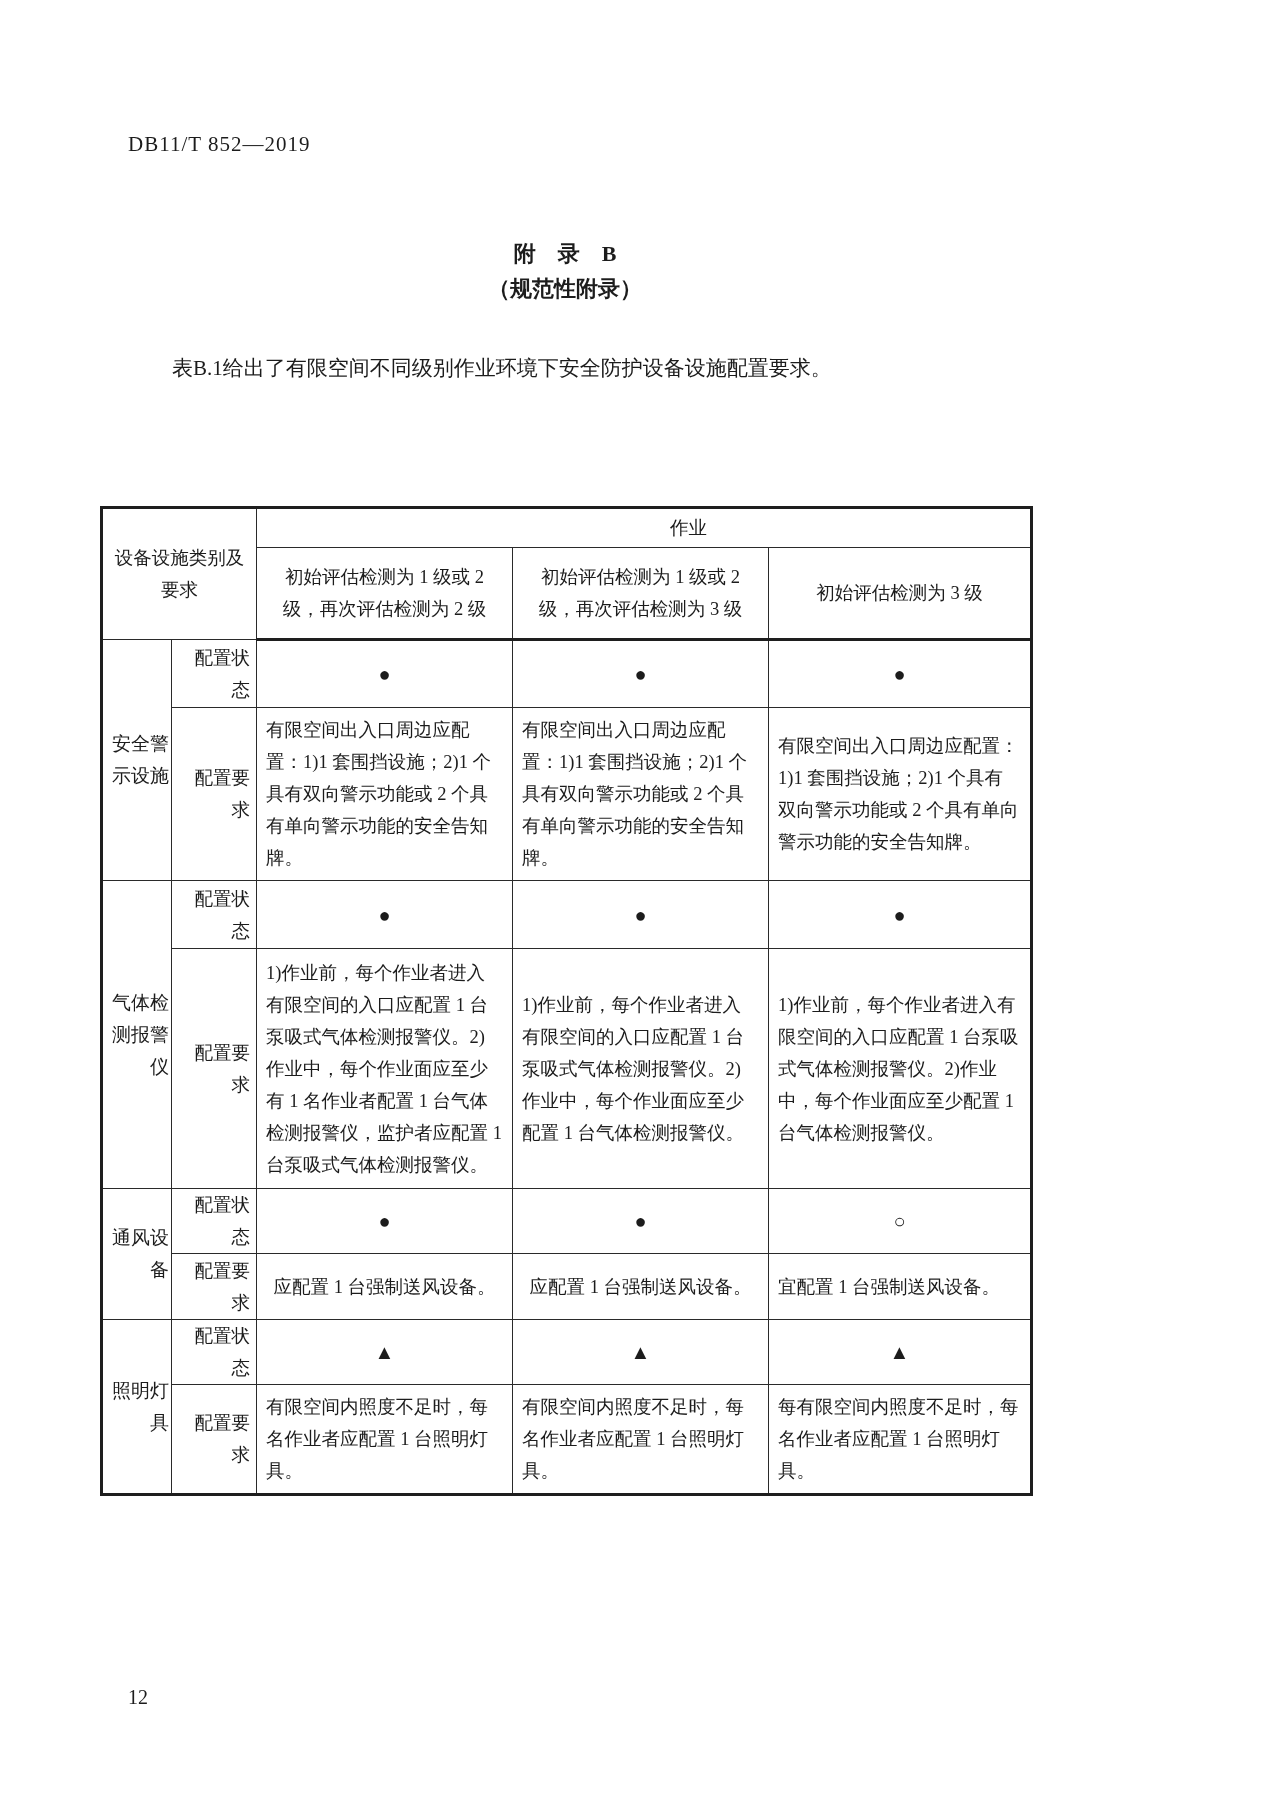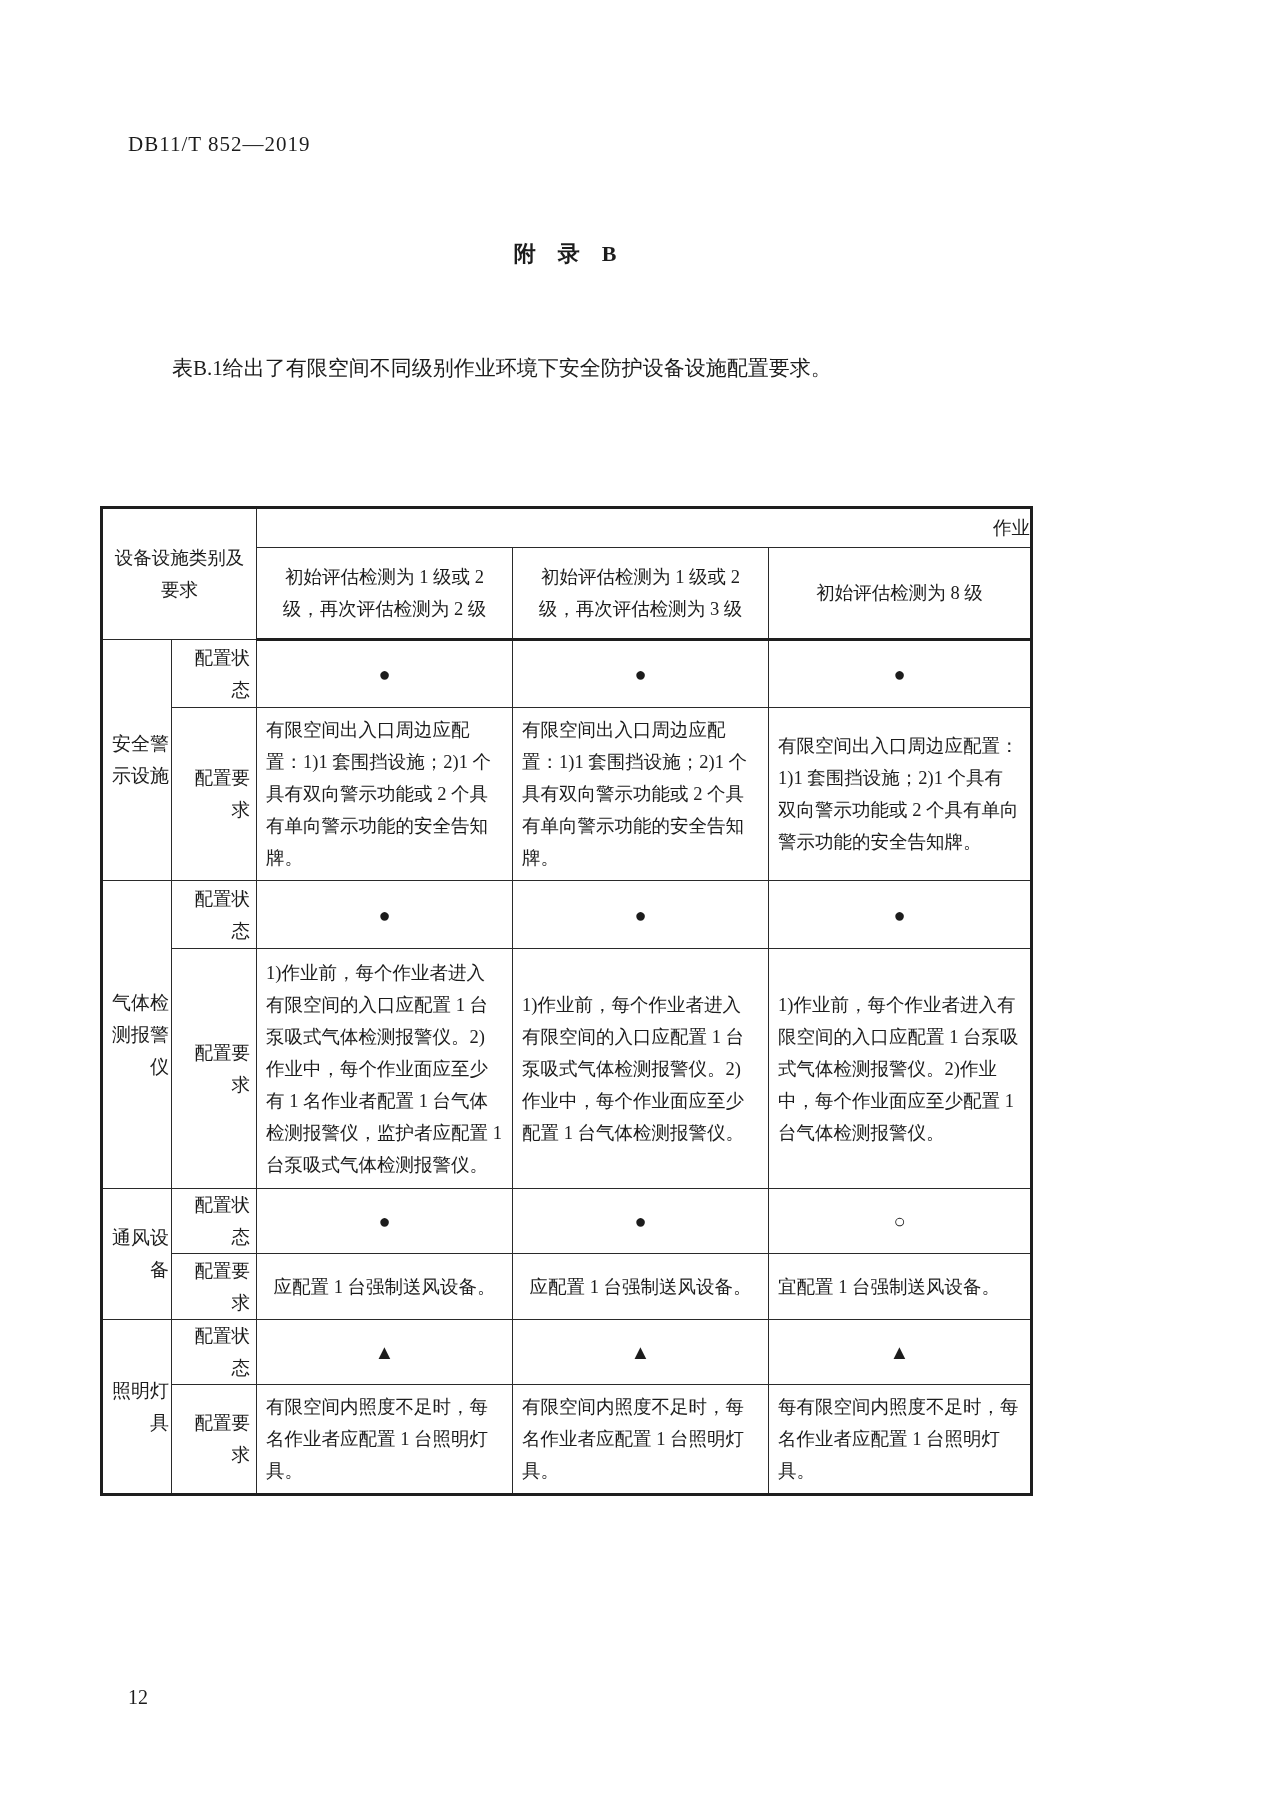--- a/index.html
+++ b/index.html
@@ -46,41 +46,42 @@
   tr.hrow2 td { border-bottom: 3px solid #1e1e1e; }
   tr.g1s { height: 68px; }
   tr.g1r { height: 135px; }
   tr.g2s { height: 68px; }
   tr.g2r { height: 240px; }
   tr.g3s { height: 64px; }
   tr.g3r { height: 66px; }
   tr.g4s { height: 64px; }
   tr.g4r { height: 66px; }
   td.corner { text-align: center; padding: 0 8px; }
-  td.jobhead { text-align: right; padding-left: 90px; }
+  td.jobhead { text-align: center; padding-left: 90px; }
   td.colhead { text-align: center; padding: 0 9px; line-height: 34px; }
   td.cat { text-align: right; padding: 0 2px; line-height: 36px; font-size: 19px; }
   td.sub { text-align: right; padding: 0 6px; line-height: 34px; }
   td.sym { text-align: center; font-size: 20px; }
   td.req { text-align: left; padding: 6px 9px; }
   td.req.center { text-align: center; padding: 6px 6px; }
   .pageno {
     position: absolute; left: 128px; top: 1686px;
     font-size: 20px;
   }
 </style>
 </head>
 <body>
 
 <div class="page">
 
   <div class="doc-code">DB11/T 852—2019</div>
 
   <div class="title-block">
     <div>附　录　B</div>
+    <div>（规范性附录）</div>
   </div>
 
   <p class="intro">表B.1给出了有限空间不同级别作业环境下安全防护设备设施配置要求。</p>
 
 
   <table class="cfg">
     <colgroup>
       <col style="width:70px">
         <col style="width:85px">
       <col style="width:256px">
@@ -88,21 +89,21 @@
         <col style="width:263px">
     </colgroup>
     <tbody>
       <tr class="hrow1">
         <td class="corner" rowspan="2" colspan="2">设备设施类别及要求</td>
         <td class="jobhead" colspan="3">作业</td>
       </tr>
       <tr class="hrow2">
         <td class="colhead">初始评估检测为 1 级或 2 级，再次评估检测为 2 级</td>
         <td class="colhead">初始评估检测为 1 级或 2 级，再次评估检测为 3 级</td>
-        <td class="colhead">初始评估检测为 8 级</td>
+        <td class="colhead">初始评估检测为 3 级</td>
       </tr>
 
       <tr class="g1s">
         <td class="cat" rowspan="2">安全警示设施</td>
         <td class="sub">配置状态</td>
         <td class="sym">●</td>
         <td class="sym">●</td>
         <td class="sym">●</td>
       </tr>
       <tr class="g1r">

